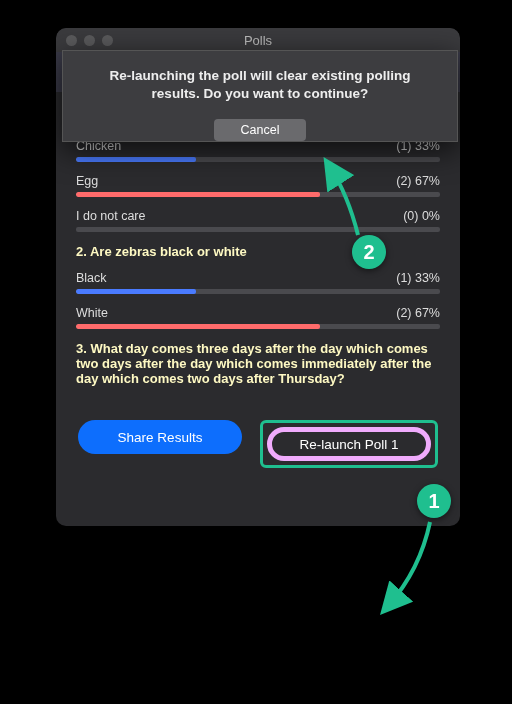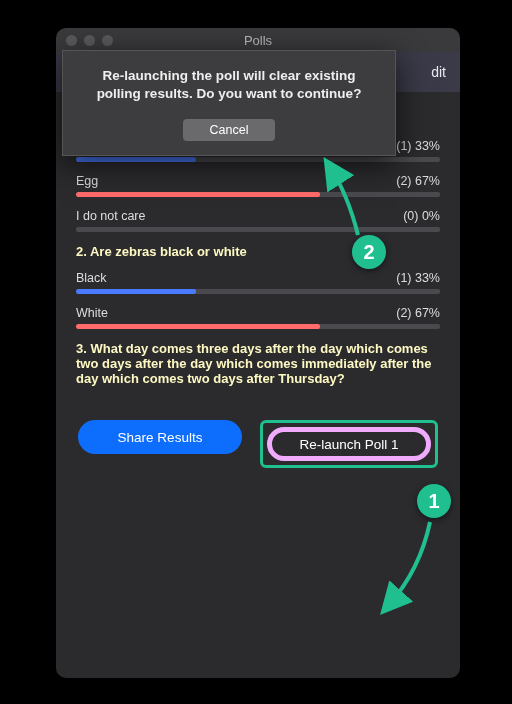--- a/index.html
+++ b/index.html
@@ -11,21 +11,21 @@
     font-size: 13px;
     color: #ddd;
     overflow: hidden;
     position: relative;
   }
   .window {
     position: absolute;
     left: 56px;
     top: 28px;
     width: 404px;
-    height: 650px;
+    height: 498px;
     background: #2b2b2e;
     border-radius: 10px;
     box-shadow: 0 10px 40px rgba(0,0,0,0.8);
     overflow: hidden;
   }
   .titlebar {
     height: 24px;
     background: #3a3a3d;
     display: flex;
     align-items: center;
@@ -120,25 +120,25 @@
   .relaunch-highlight {
     border: 3px solid #1fbf8f;
     border-radius: 6px;
     padding: 4px;
   }
   
   .dialog {
     position: absolute;
     left: 62px;
     top: 50px;
-    width: 334px;
+    width: 396px;
     background: #3d3d40;
     border: 1px solid #555;
     box-shadow: 0 8px 30px rgba(0,0,0,0.7);
-    padding: 16px 22px 14px 22px;
+    padding: 16px 22px 0 22px;
     text-align: center;
   }
   .dialog-msg {
     color: #eee;
     font-size: 13.5px;
     font-weight: 600;
     line-height: 1.35;
     margin-bottom: 16px;
   }
   .dialog-btns {

